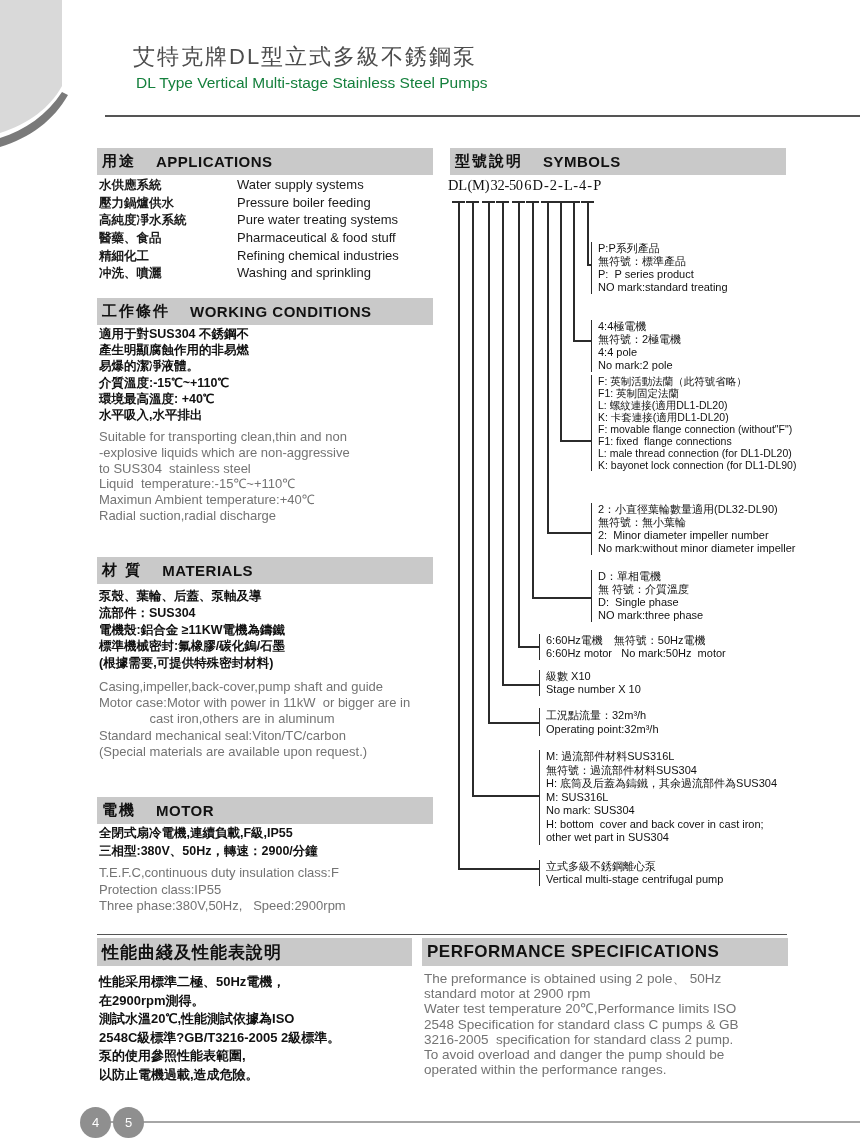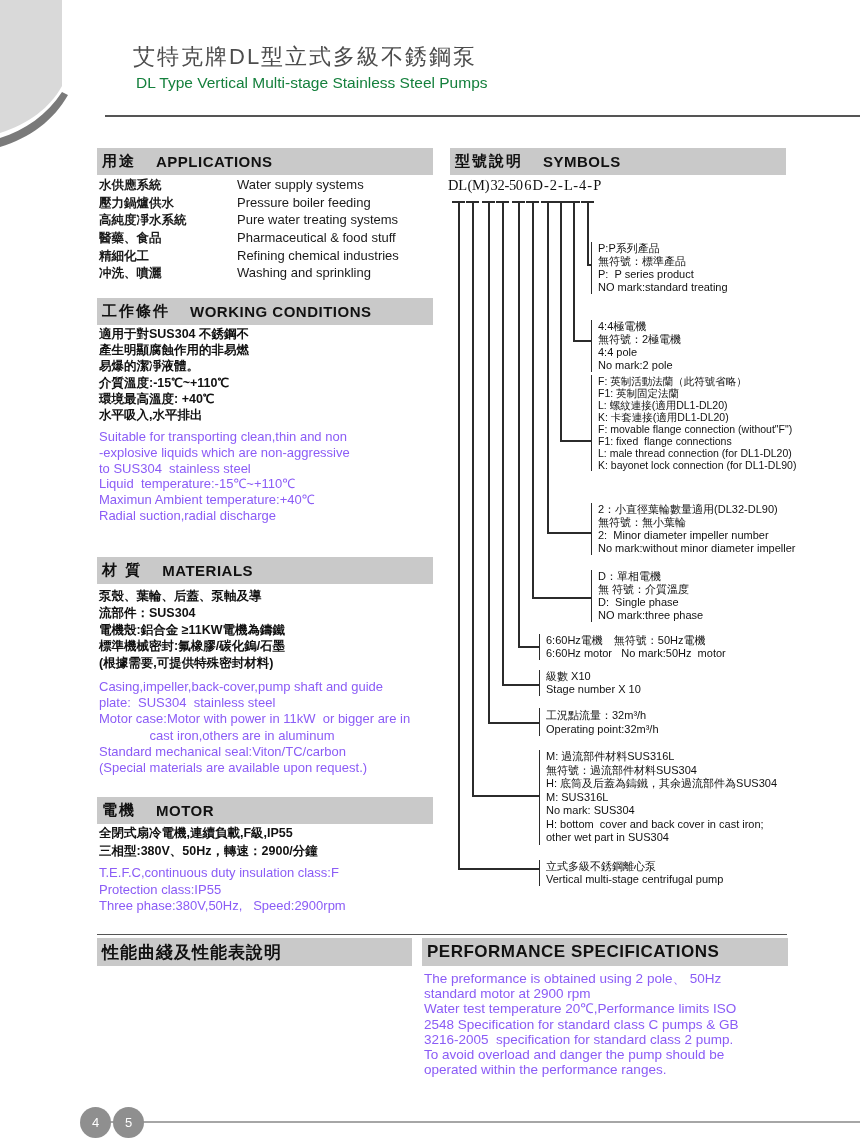--- a/index.html
+++ b/index.html
@@ -18,21 +18,21 @@
 
   
   .sec-header {
     position:absolute; width:336px; height:27px; background:#c9c9c9;
     display:flex; align-items:center; padding-left:5px;
   }
   .h-zh { font-weight:bold; font-size:15px; letter-spacing:2px; color:#111; }
   .h-en { font-weight:bold; font-size:15px; margin-left:20px; letter-spacing:0.5px; color:#111; }
 
   .zh-line { font-weight:600; color:#111; }
-  .en-line { font-weight:400; color:#8b5cf6; }
+  .en-line { font-weight:400; color:#737373; }
 
   
   .app-row { display:flex; height:17.7px; align-items:flex-start; }
   .app-zh { width:138px; font-size:12.5px; font-weight:600; }
   .app-en { font-size:13px; }
 
   .textblock { position:absolute; }
   .textblock div { white-space:pre; }
 
   
@@ -127,21 +127,20 @@
   </div>
   <div class="textblock" style="left:99px; top:588px; font-size:12.5px; line-height:16.8px;">
     <div class="zh-line">泵殼、葉輪、后蓋、泵軸及導</div>
     <div class="zh-line">流部件：SUS304</div>
     <div class="zh-line">電機殼:鋁合金 ≥11KW電機為鑄鐵</div>
     <div class="zh-line">標準機械密封:氟橡膠/碳化鎢/石墨</div>
     <div class="zh-line">(根據需要,可提供特殊密封材料)</div>
   </div>
   <div class="textblock" style="left:99px; top:679px; font-size:13px; line-height:16.2px;">
     <div class="en-line">Casing,impeller,back-cover,pump shaft and guide</div>
-    <div class="en-line">plate:  SUS304  stainless steel</div>
     <div class="en-line">Motor case:Motor with power in 11kW  or bigger are in</div>
     <div class="en-line">              cast iron,others are in aluminum</div>
     <div class="en-line">Standard mechanical seal:Viton/TC/carbon</div>
     <div class="en-line">(Special materials are available upon request.)</div>
   </div>
 
   <div class="sec-header" style="left:97px; top:797px;">
     <span class="h-zh">電機</span>
     <span class="h-en">MOTOR</span>
   </div>
@@ -271,20 +270,28 @@
     <div>Vertical multi-stage centrifugal pump</div>
   </div>
 
   <div class="perf-divider"></div>
   <div class="perf-bar" style="left:97px; width:315px;">
     <span>性能曲綫及性能表說明</span>
   </div>
   <div class="perf-bar" style="left:422px; width:366px; letter-spacing:0.5px;">
     <span>PERFORMANCE SPECIFICATIONS</span>
   </div>
+  <div class="textblock" style="left:99px; top:973px; font-size:13px; line-height:18.6px;">
+    <div class="zh-line">性能采用標準二極、50Hz電機，</div>
+    <div class="zh-line">在2900rpm測得。</div>
+    <div class="zh-line">測試水溫20℃,性能測試依據為ISO</div>
+    <div class="zh-line">2548C級標準?GB/T3216-2005 2級標準。</div>
+    <div class="zh-line">泵的使用參照性能表範圍,</div>
+    <div class="zh-line">以防止電機過載,造成危險。</div>
+  </div>
   <div class="textblock" style="left:424px; top:971px; font-size:13.5px; line-height:15.2px;">
     <div class="en-line">The preformance is obtained using 2 pole、 50Hz</div>
     <div class="en-line">standard motor at 2900 rpm</div>
     <div class="en-line">Water test temperature 20℃,Performance limits ISO</div>
     <div class="en-line">2548 Specification for standard class C pumps &amp; GB</div>
     <div class="en-line">3216-2005  specification for standard class 2 pump.</div>
     <div class="en-line">To avoid overload and danger the pump should be</div>
     <div class="en-line">operated within the performance ranges.</div>
   </div>
 

